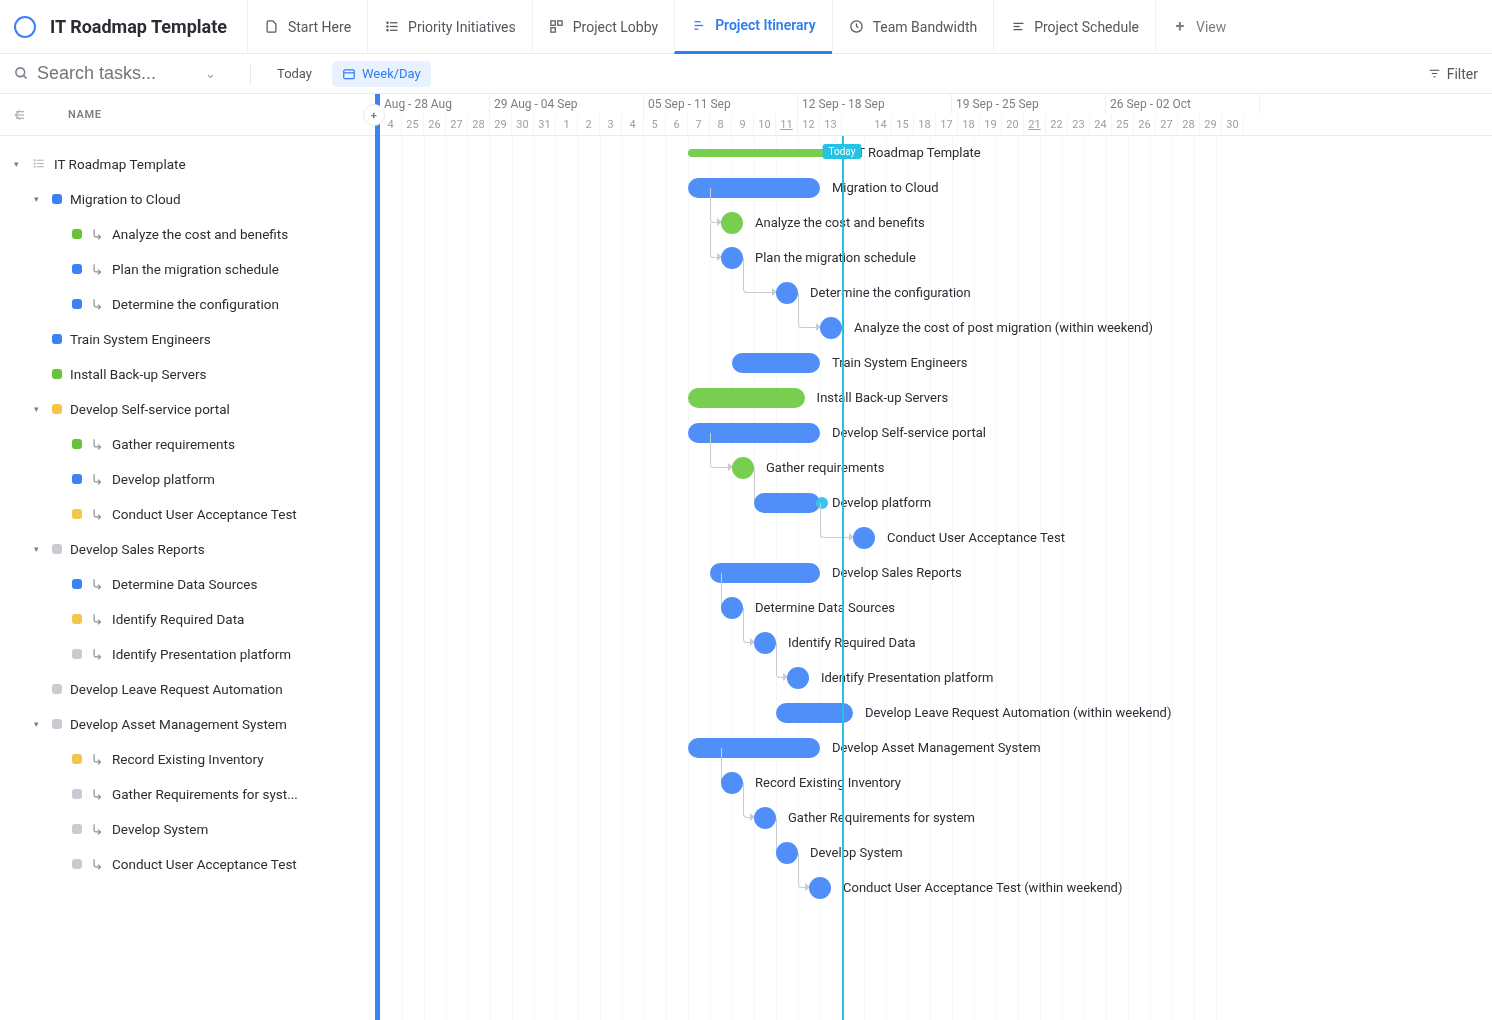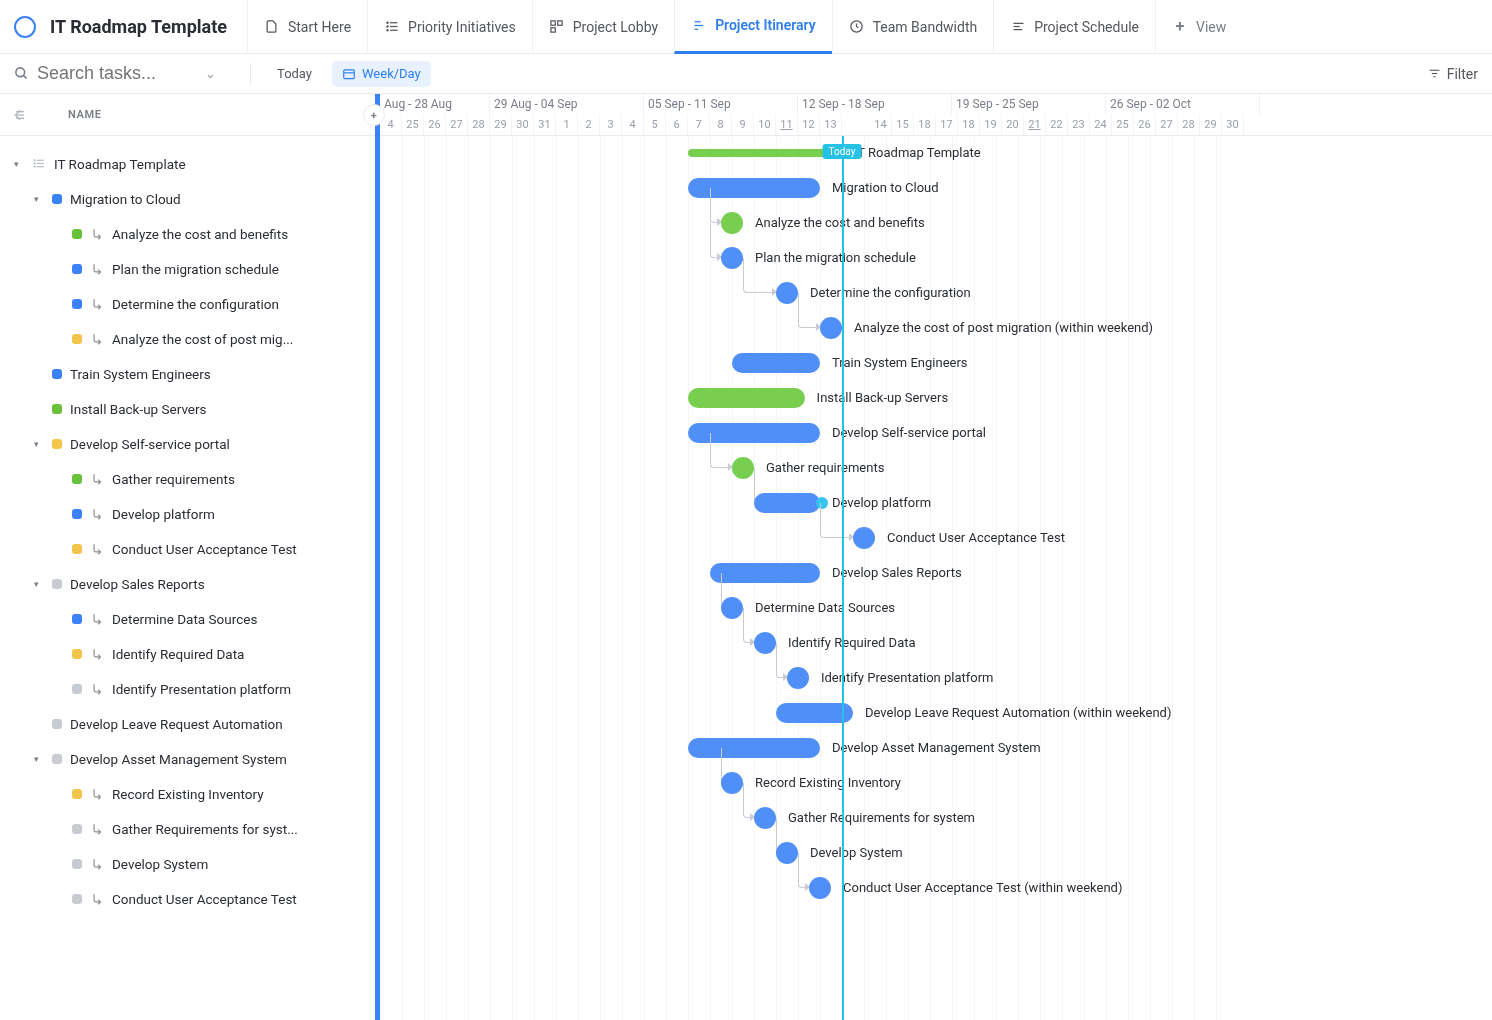--- a/index.html
+++ b/index.html
@@ -302,31 +302,20 @@
         <div class="row" style="padding-left: 46px;">
           <span class="caret"></span>
           <span class="dot d-blue"></span>
           <span>
             <svg class="subicon" viewBox="0 0 24 24" fill="none" stroke="currentColor" stroke-width="2">
               <path d="M7 4v10a3 3 0 003 3h7"></path>
               <polyline points="14 13 18 17 14 21"></polyline>
             </svg>
           </span>
           <span class="label">Determine the configuration</span>
-        </div>
-        <div class="row" style="padding-left: 46px;">
-          <span class="caret"></span>
-          <span class="dot d-yellow"></span>
-          <span>
-            <svg class="subicon" viewBox="0 0 24 24" fill="none" stroke="currentColor" stroke-width="2">
-              <path d="M7 4v10a3 3 0 003 3h7"></path>
-              <polyline points="14 13 18 17 14 21"></polyline>
-            </svg>
-          </span>
-          <span class="label">Analyze the cost of post mig...</span>
         </div>
         <div class="row" style="padding-left: 26px;">
           <span class="caret"></span>
           <span class="dot d-blue"></span>
           <span class="label">Train System Engineers</span>
         </div>
         <div class="row" style="padding-left: 26px;">
           <span class="caret"></span>
           <span class="dot d-green"></span>
           <span class="label">Install Back-up Servers</span>

